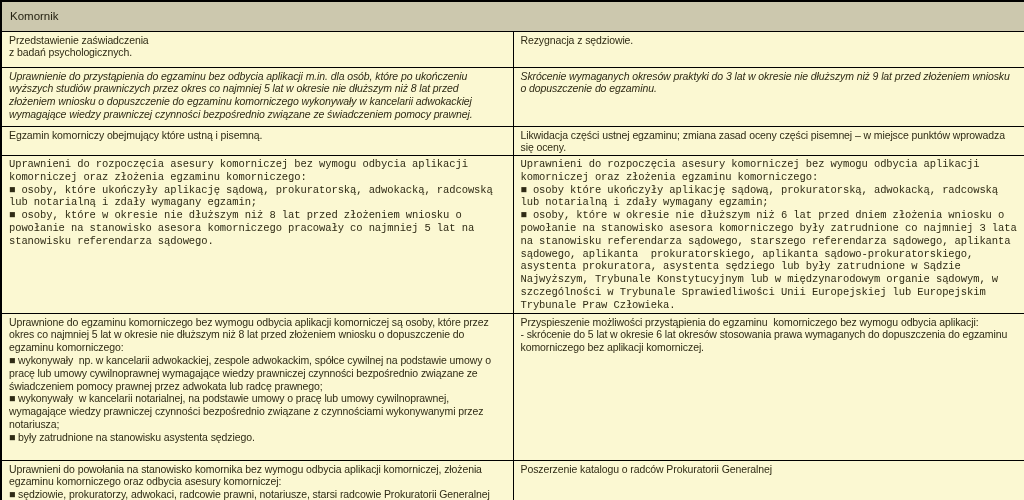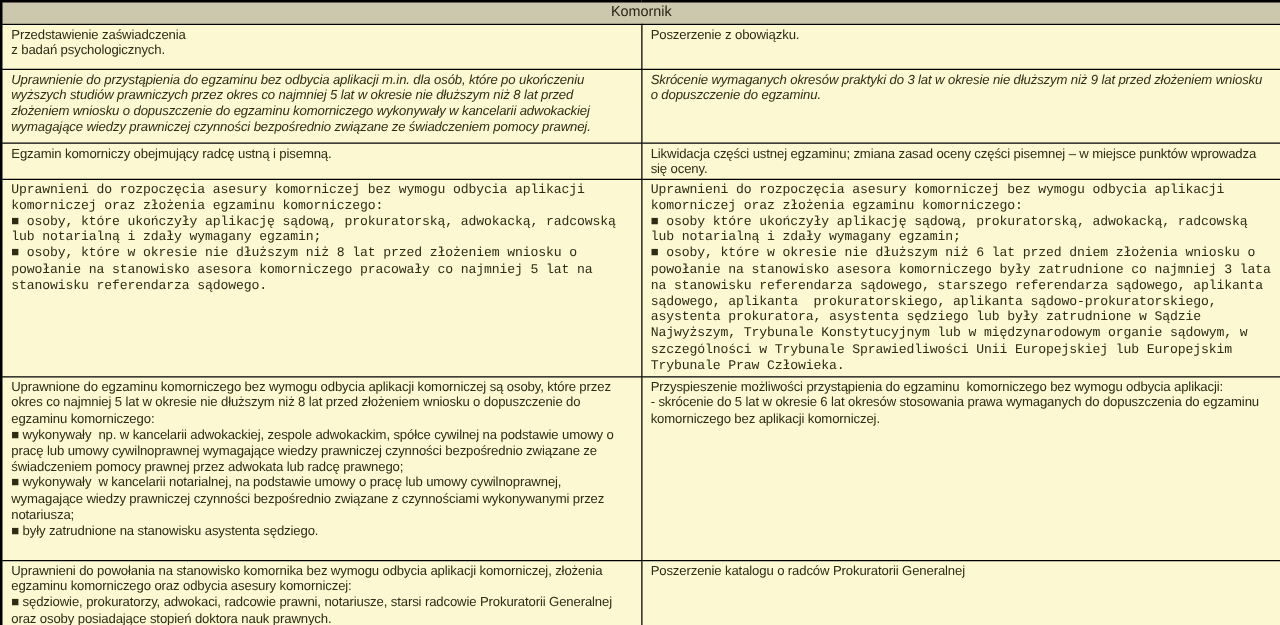--- a/index.html
+++ b/index.html
@@ -23,25 +23,25 @@
     border-collapse: collapse;
     table-layout: fixed;
     background: var(--cell-bg);
     border: 2px solid var(--border);
   }
   col.col-left  { width: 512px; }
   col.col-right { width: 512px; }
   th.table-header {
     background: var(--header-bg);
     border: 1px solid var(--border);
-    text-align: center;
+    text-align: left;
     font-weight: normal;
     font-size: 11.5px;
     padding: 1px 8px 2px;
-    height: 18px;
+    height: 30px;
     color: #262313;
   }
   td.cell {
     border: 1px solid var(--border);
     vertical-align: top;
     padding: 2px 7px 1px;
     font-size: 10.5px;
     line-height: 12.8px;
     letter-spacing: -0.1px;
     white-space: pre-wrap;
@@ -65,28 +65,28 @@
   </colgroup>
   <thead>
     <tr>
       <th class="table-header" colspan="2">Komornik</th>
     </tr>
   </thead>
   <tbody>
     <tr class="r1">
       <td class="cell">Przedstawienie zaświadczenia
 z badań psychologicznych.</td>
-      <td class="cell">Poszerzenie z obowiązku.</td>
+      <td class="cell">Rezygnacja z sędziowie.</td>
     </tr>
     <tr class="r2">
       <td class="cell">Uprawnienie do przystąpienia do egzaminu bez odbycia aplikacji m.in. dla osób, które po ukończeniu wyższych studiów prawniczych przez okres co najmniej 5 lat w okresie nie dłuższym niż 8 lat przed złożeniem wniosku o dopuszczenie do egzaminu komorniczego wykonywały w kancelarii adwokackiej wymagające wiedzy prawniczej czynności bezpośrednio związane ze świadczeniem pomocy prawnej.</td>
       <td class="cell">Skrócenie wymaganych okresów praktyki do 3 lat w okresie nie dłuższym niż 9 lat przed złożeniem wniosku o dopuszczenie do egzaminu.</td>
     </tr>
     <tr class="r3">
-      <td class="cell">Egzamin komorniczy obejmujący radcę ustną i pisemną.</td>
+      <td class="cell">Egzamin komorniczy obejmujący które ustną i pisemną.</td>
       <td class="cell">Likwidacja części ustnej egzaminu; zmiana zasad oceny części pisemnej – w miejsce punktów wprowadza się oceny.</td>
     </tr>
     <tr class="r4">
       <td class="cell">Uprawnieni do rozpoczęcia asesury komorniczej bez wymogu odbycia aplikacji komorniczej oraz złożenia egzaminu komorniczego:
 ■ osoby, które ukończyły aplikację sądową, prokuratorską, adwokacką, radcowską lub notarialną i zdały wymagany egzamin;
 ■ osoby, które w okresie nie dłuższym niż 8 lat przed złożeniem wniosku o powołanie na stanowisko asesora komorniczego pracowały co najmniej 5 lat na stanowisku referendarza sądowego.</td>
       <td class="cell">Uprawnieni do rozpoczęcia asesury komorniczej bez wymogu odbycia aplikacji komorniczej oraz złożenia egzaminu komorniczego:
 ■ osoby które ukończyły aplikację sądową, prokuratorską, adwokacką, radcowską lub notarialną i zdały wymagany egzamin;
 ■ osoby, które w okresie nie dłuższym niż 6 lat przed dniem złożenia wniosku o powołanie na stanowisko asesora komorniczego były zatrudnione co najmniej 3 lata na stanowisku referendarza sądowego, starszego referendarza sądowego, aplikanta sądowego, aplikanta  prokuratorskiego, aplikanta sądowo-prokuratorskiego, asystenta prokuratora, asystenta sędziego lub były zatrudnione w Sądzie Najwyższym, Trybunale Konstytucyjnym lub w międzynarodowym organie sądowym, w szczególności w Trybunale Sprawiedliwości Unii Europejskiej lub Europejskim Trybunale Praw Człowieka.</td>
     </tr>

